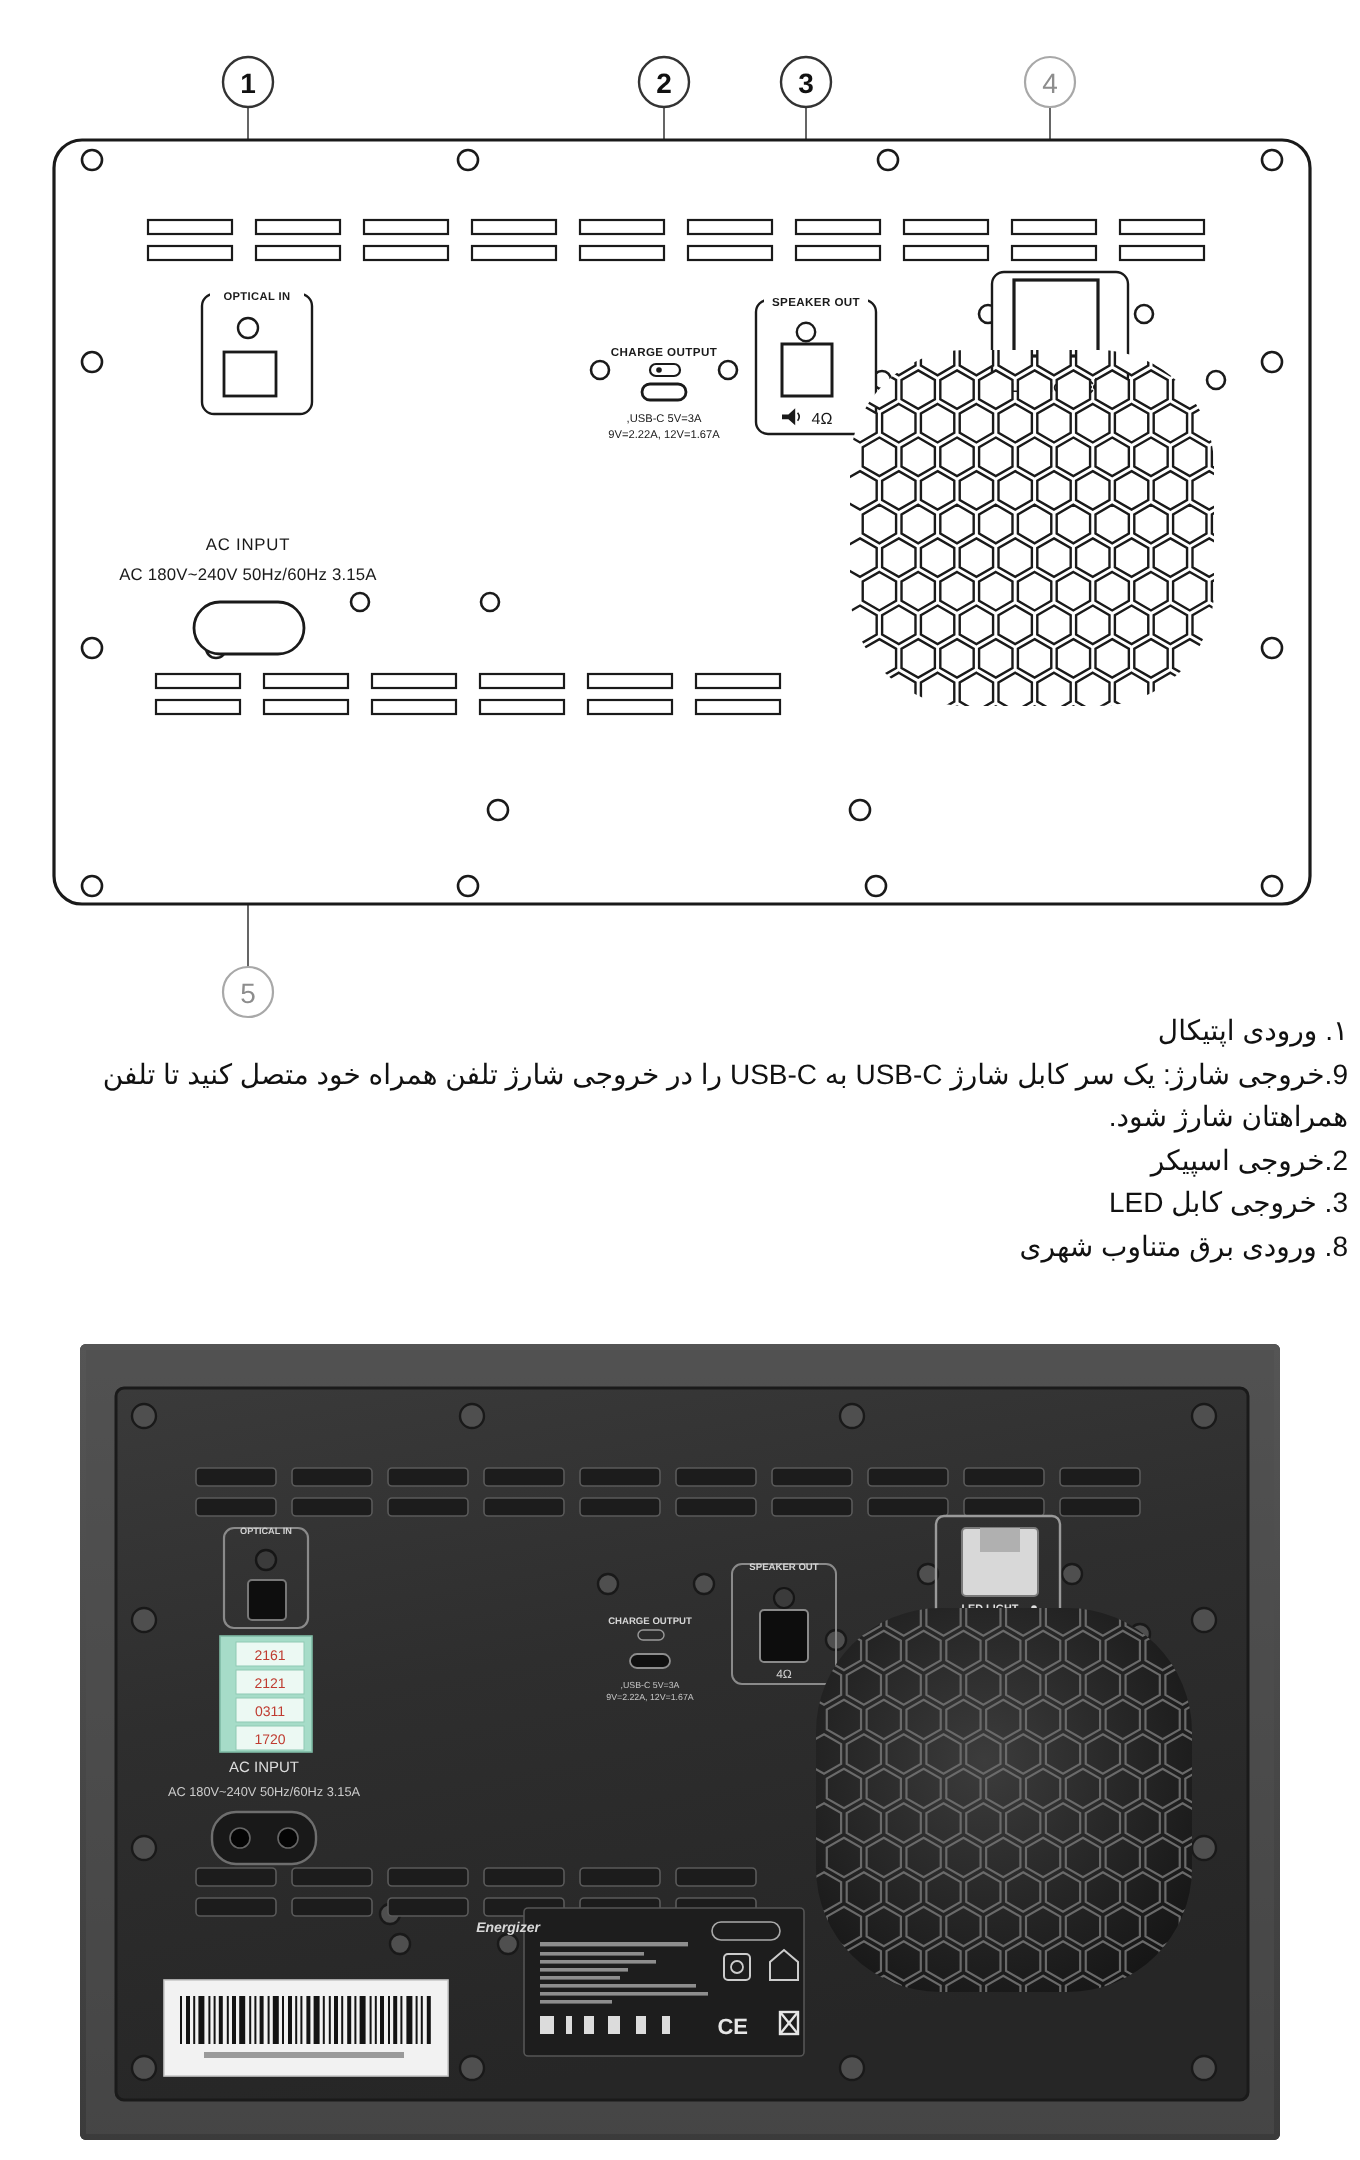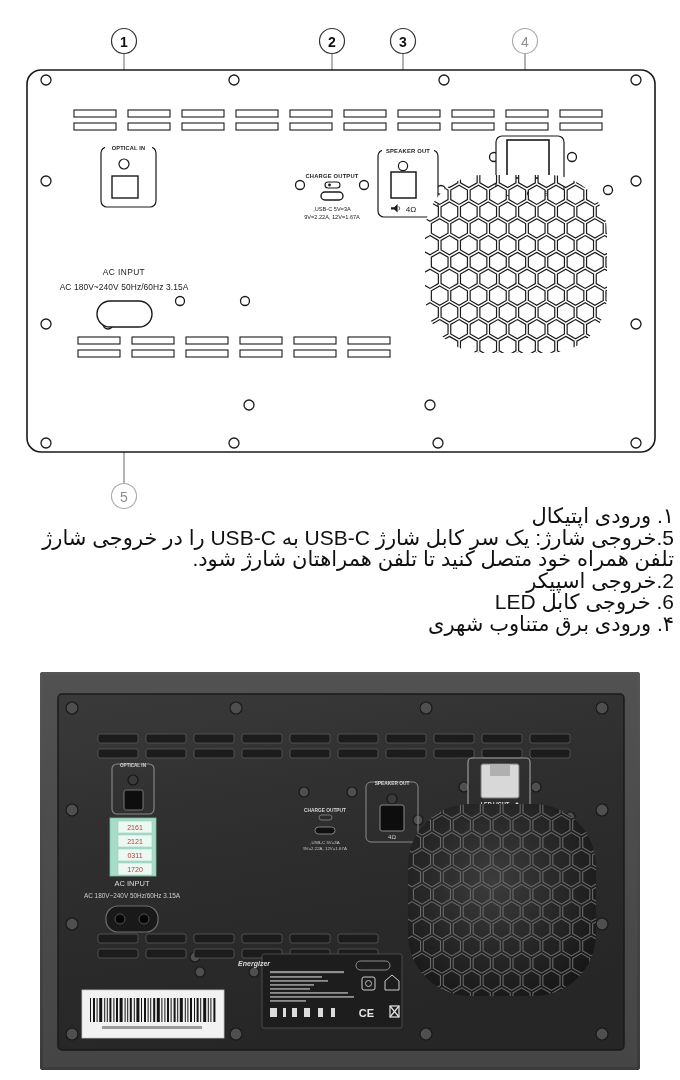--- a/index.html
+++ b/index.html
@@ -18,21 +18,21 @@
   .diagram-svg{display:block;}
 
   
   .legend{
     position:absolute;left:0;top:505px;width:680px;
     direction:rtl;text-align:right;
     padding:0 6px 0 0;
     box-sizing:border-box;
   }
   .legend-line{
-    font-size:21px;
+    font-size:14px;
     line-height:21.5px;
     color:#111;
     white-space:normal;
     padding-left:20px;
   }
   .legend-line.wrap{ text-align:right; }
 
   
   .photo{
     position:absolute;left:40px;top:672px;width:600px;height:398px;
@@ -345,24 +345,24 @@
       <g>
         <text x="124" y="275" text-anchor="middle" font-family="Liberation Sans, sans-serif" font-size="8.4" letter-spacing="0.4" fill="#1a1a1a">AC INPUT</text>
         <text x="124" y="290" text-anchor="middle" font-family="Liberation Sans, sans-serif" font-size="8.4" letter-spacing="0.1" fill="#1a1a1a">AC 180V~240V 50Hz/60Hz 3.15A</text>
         <rect x="97" y="301" width="55" height="26" rx="13" ry="13" fill="#fff" stroke="#1a1a1a" stroke-width="1.4"></rect>
       </g>
     </svg>
   </div>
 
   <div class="legend">
     <div class="legend-line">۱. ورودی اپتیکال</div>
-    <div class="legend-line wrap">5.خروجی شارژ: یک سر کابل شارژ USB-C به USB-C را در خروجی شارژ تلفن همراه خود متصل کنید تا تلفن همراهتان شارژ شود.</div>
+    <div class="legend-line wrap">9.خروجی شارژ: یک سر کابل شارژ USB-C به USB-C را در خروجی شارژ تلفن همراه خود متصل کنید تا تلفن همراهتان شارژ شود.</div>
     <div class="legend-line">2.خروجی اسپیکر</div>
-    <div class="legend-line">6. خروجی کابل LED</div>
-    <div class="legend-line">۴. ورودی برق متناوب شهری</div>
+    <div class="legend-line">3. خروجی کابل LED</div>
+    <div class="legend-line">8. ورودی برق متناوب شهری</div>
   </div>
 
   <div class="photo">
     <svg class="photo-svg" width="600" height="398" viewBox="0 0 600 398" xmlns="http://www.w3.org/2000/svg">
       <defs>
         <linearGradient id="bodyGrad" x1="0" y1="0" x2="0.3" y2="1">
           <stop offset="0%" stop-color="#3a3a3a"></stop>
           <stop offset="45%" stop-color="#2e2e2e"></stop>
           <stop offset="100%" stop-color="#262626"></stop>
         </linearGradient>

